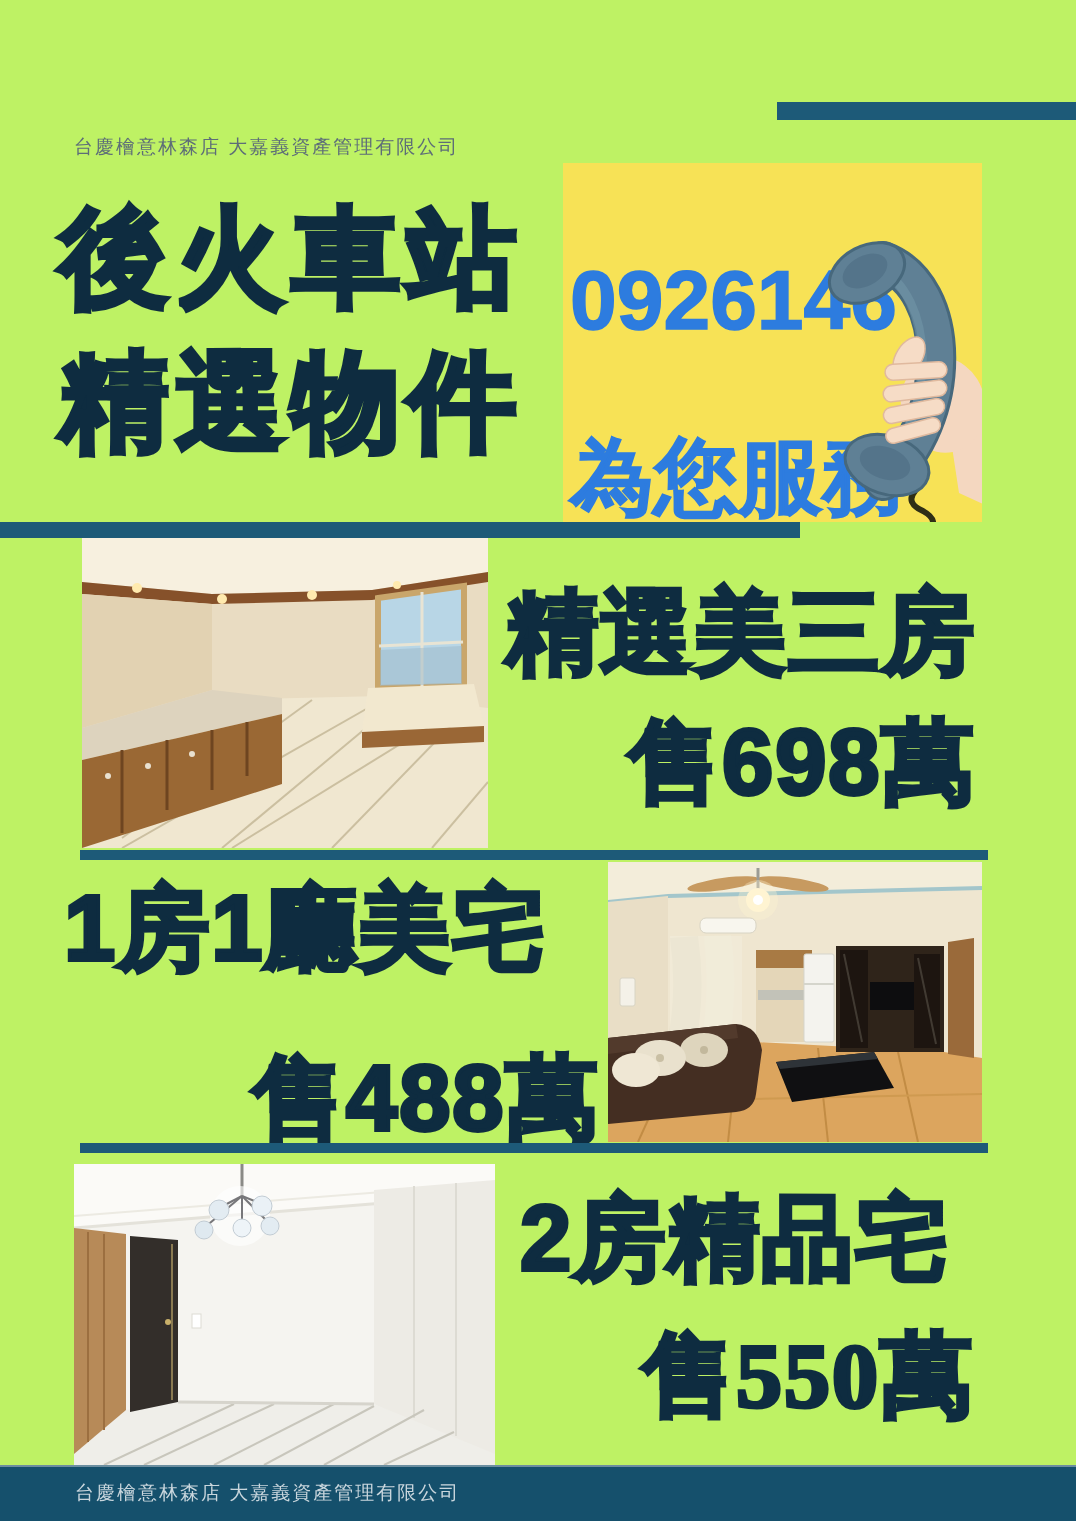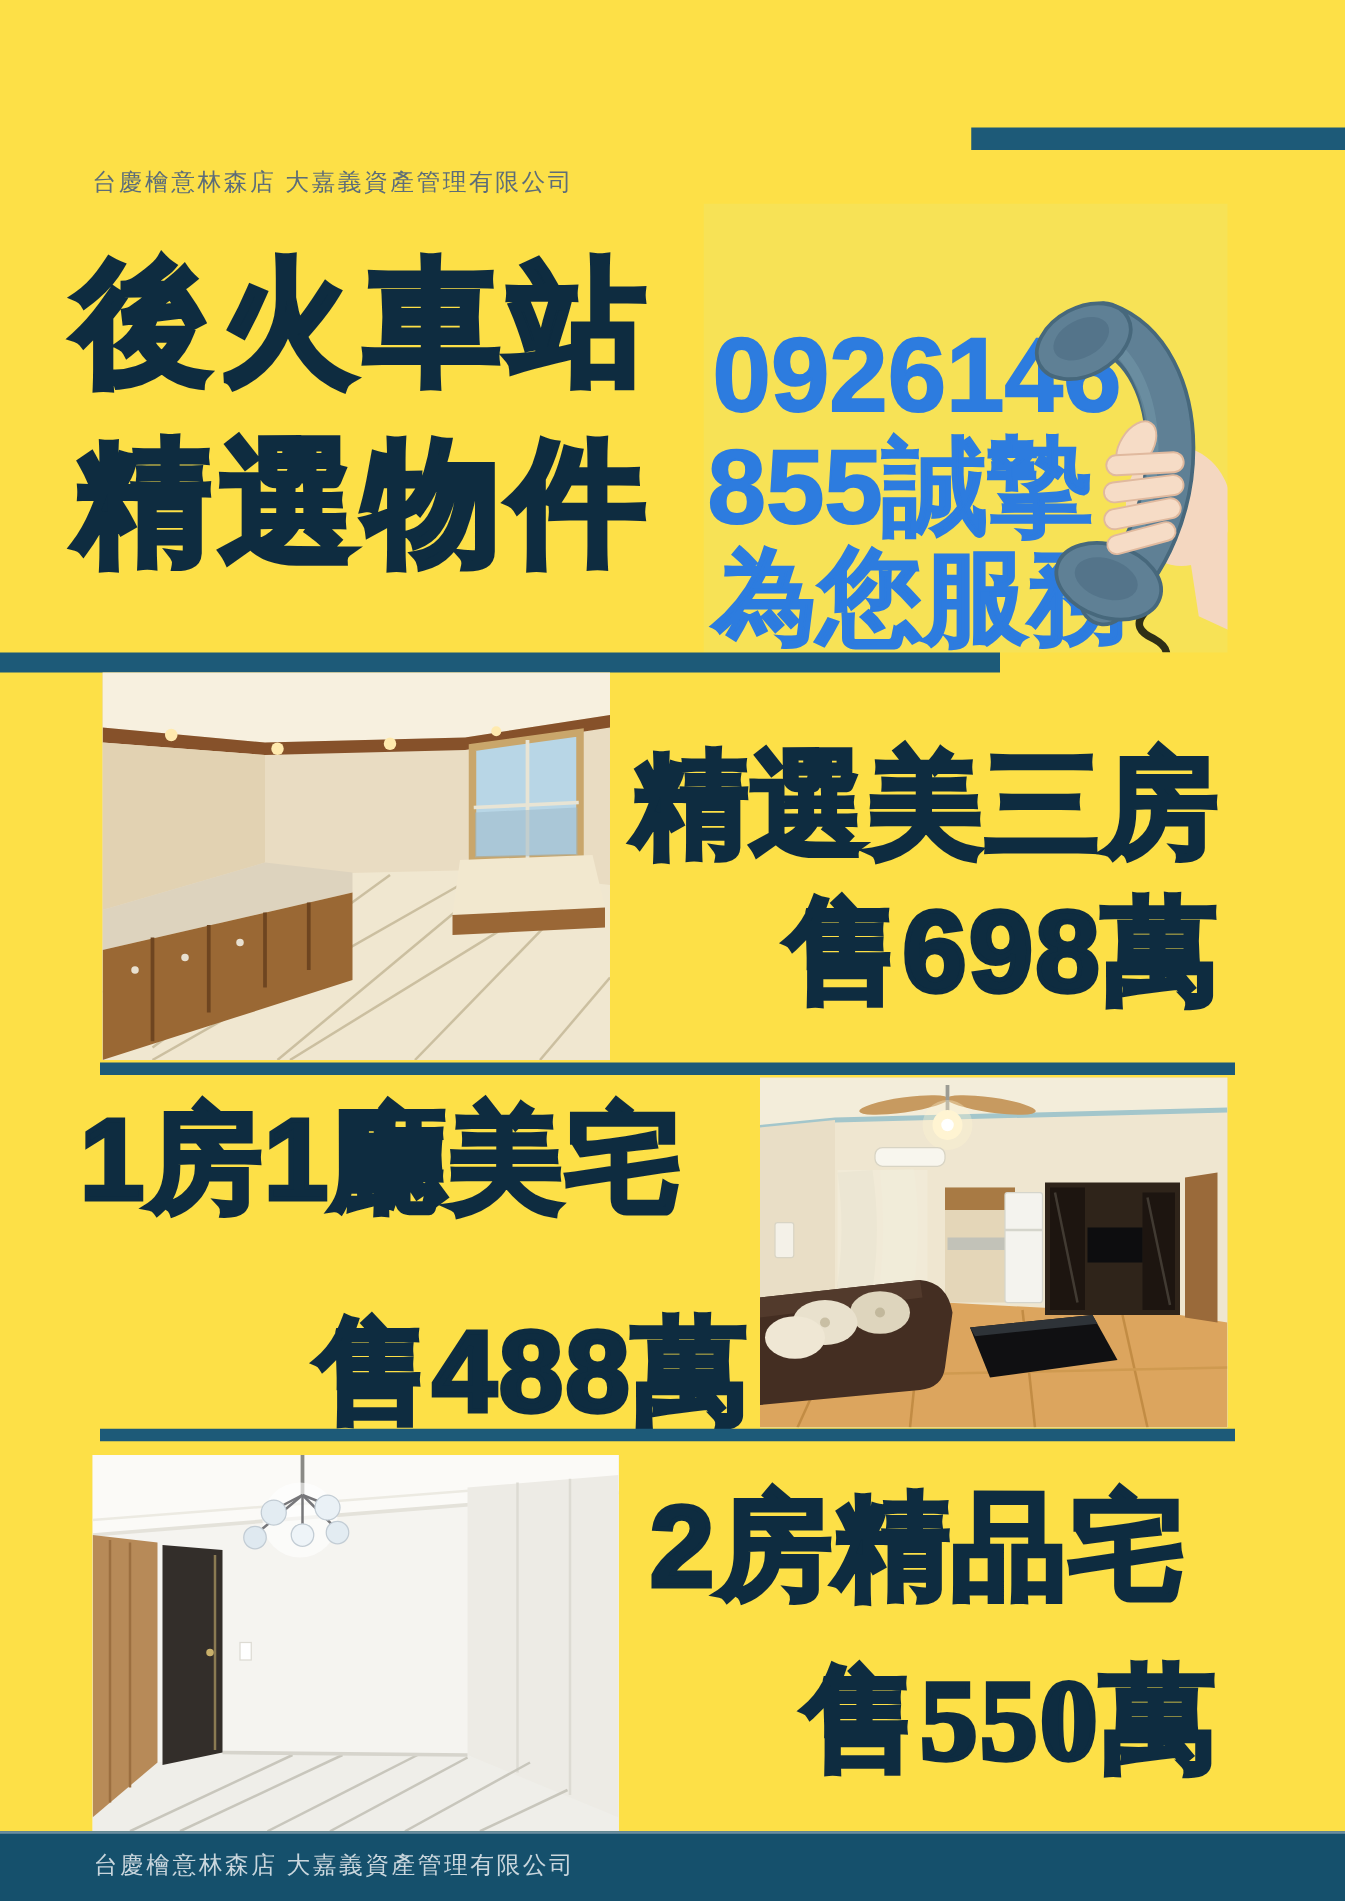--- a/index.html
+++ b/index.html
@@ -1,18 +1,18 @@
 <!DOCTYPE html>
 <html><head>
 <meta charset="utf-8">
 <style>
   html,body{margin:0;padding:0;background:#ffffff;}
   #flyer{
     position:relative;width:1076px;height:1521px;margin:0 auto;
-    background:#fde047;overflow:hidden;
+    background:#bef264;overflow:hidden;
     font-family:"Liberation Sans",sans-serif;
   }
   .abs{position:absolute;}
   .bar{position:absolute;background:#1d5a78;}
   .small-co{
     position:absolute;font-size:19px;letter-spacing:2px;color:#5d6d78;
     white-space:nowrap;line-height:1;
   }
   .title-line{
     position:absolute;font-size:108px;font-weight:900;color:#0e2c40;
@@ -47,21 +47,20 @@
 
   <div class="bar" style="left:777px;top:102px;width:299px;height:18px;"></div>
 
   <div class="small-co" style="left:74px;top:137px;">台慶檜意林森店 大嘉義資產管理有限公司</div>
 
   <div class="title-line" style="left:60px;top:204px;">後火車站</div>
   <div class="title-line" style="left:60px;top:348px;">精選物件</div>
 
   <div id="contact-card">
     <div class="blue-line" style="left:7px;top:95px;">0926146</div>
-    <div class="blue-line" style="left:3px;top:184px;">855誠摯</div>
     <div class="blue-line" style="left:7px;top:272px;">為您服務</div>
 
     <svg class="abs" style="left:262px;top:74px;width:160px;height:285px;" viewBox="0 0 160 285">
 
       <path d="M84 234 q18 8 6 20 q-10 12 8 20 q18 10 4 22 q-8 12 10 18" fill="none" stroke="#2f2f16" stroke-width="6" stroke-linecap="round"></path>
 
       <g>
         <polygon points="124,190 160,178 160,268 134,256" fill="#f4d7c0"></polygon>
         <ellipse cx="118" cy="168" rx="42" ry="48" fill="#f4d7c0" transform="rotate(-12 118 168)"></ellipse>
       </g>
@@ -126,21 +125,21 @@
         <line x1="85" y1="202" x2="85" y2="272"></line>
         <line x1="130" y1="192" x2="130" y2="252"></line>
         <line x1="165" y1="184" x2="165" y2="238"></line>
       </g>
       <circle cx="26" cy="238" r="3" fill="#e8e0d0"></circle>
       <circle cx="66" cy="228" r="3" fill="#e8e0d0"></circle>
       <circle cx="110" cy="216" r="3" fill="#e8e0d0"></circle>
     </svg>
   </div>
 
-  <div class="listing-text" style="left:506px;top:586px;margin-top:12px;">精選美三房</div>
+  <div class="listing-text" style="left:506px;top:586px;">精選美三房</div>
   <div class="listing-text" style="left:628px;top:716px;">售698萬</div>
 
   <div class="bar" style="left:80px;top:850px;width:908px;height:10px;"></div>
 
   <div class="listing-text" style="left:64px;top:882px;">1房1廳美宅</div>
   <div class="listing-text" style="left:252px;top:1004px;margin-top:48px;">售488萬</div>
 
   <div class="photo" style="left:608px;top:862px;width:374px;height:280px;">
     <svg viewBox="0 0 374 280" preserveAspectRatio="none">
       <rect width="374" height="280" fill="#efe6d0"></rect>

